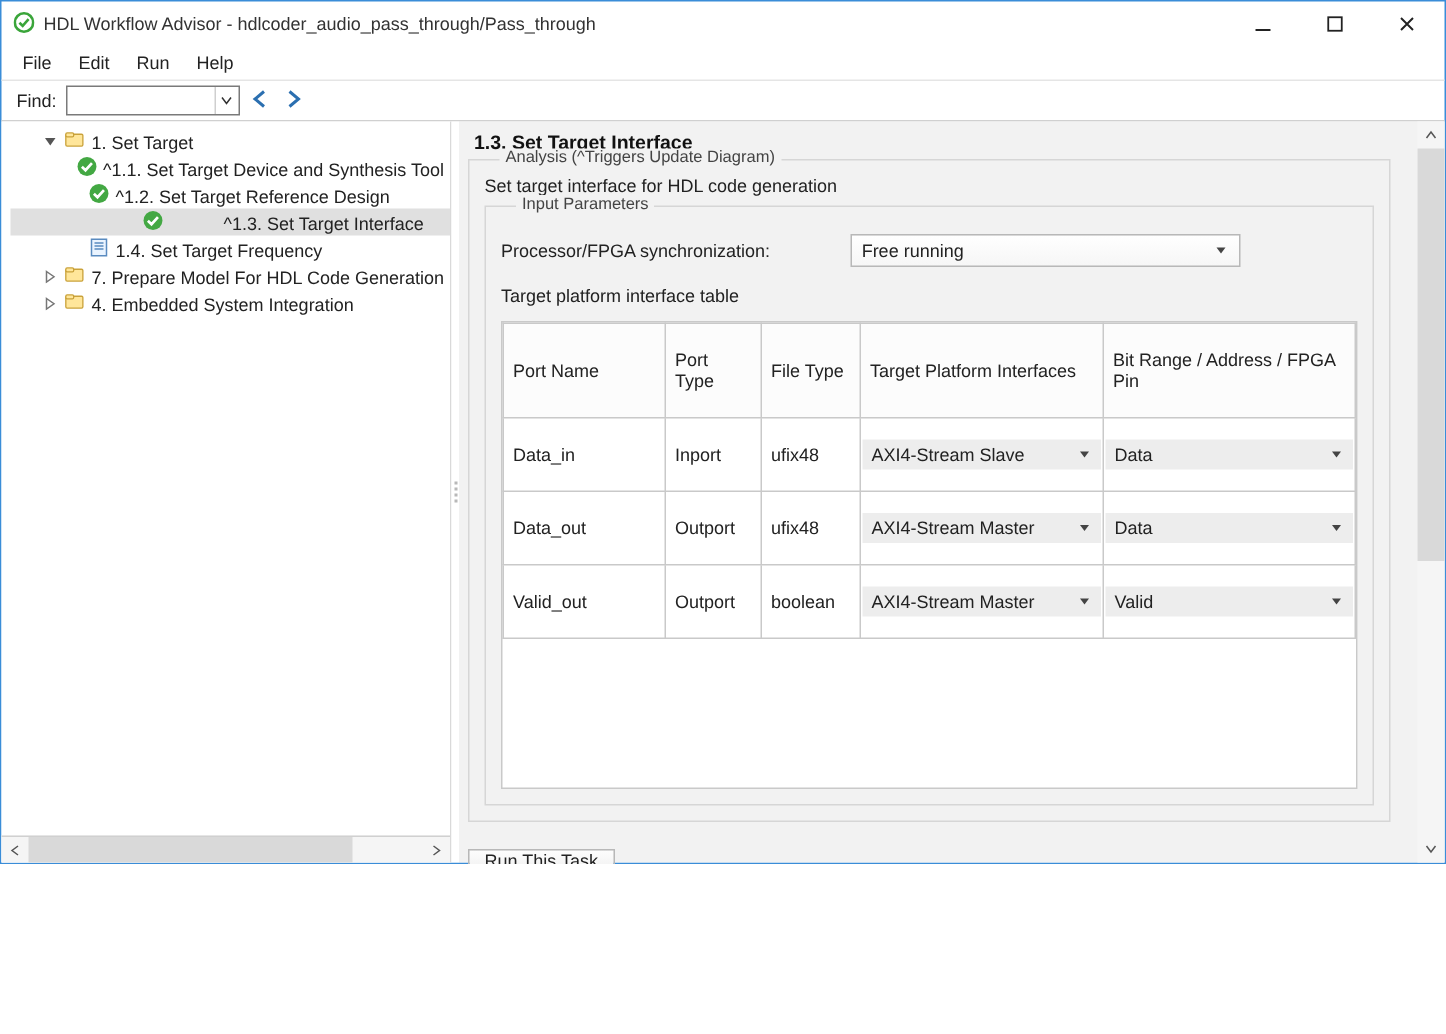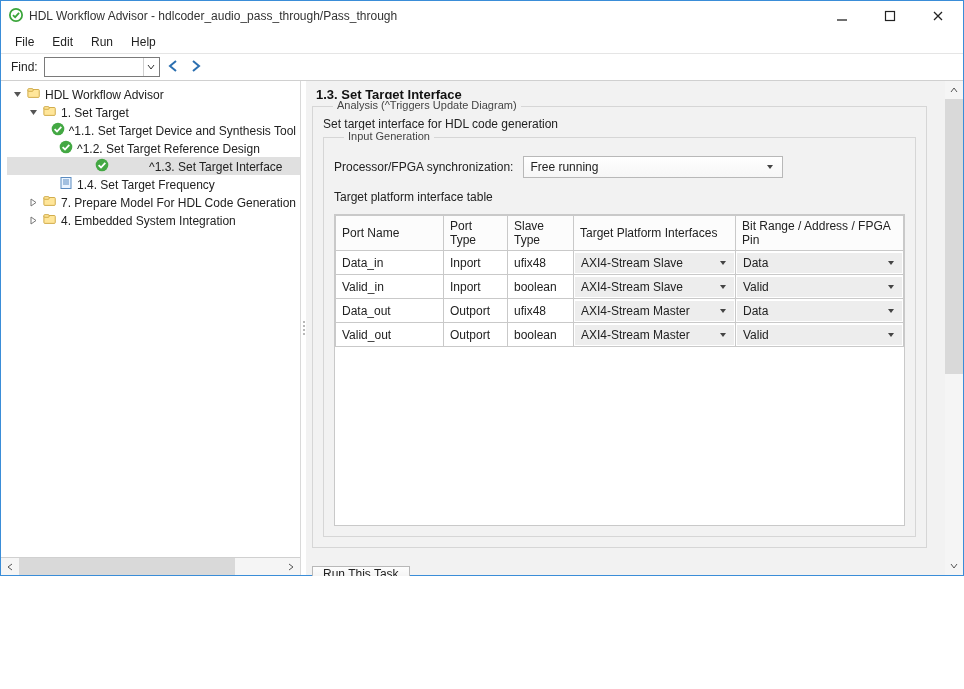--- a/index.html
+++ b/index.html
@@ -33,26 +33,26 @@
   .splitter .dots { display:flex; flex-direction:column; gap:2px; }
   .splitter .dots span { width:2px; height:2px; background:#b8b8b8; }
   .right-pane { flex:1; display:flex; background:#f2f2f2; position:relative; }
   .right-content { flex:1; padding:4px 18px 8px 6px; display:flex; flex-direction:column; min-width:0; position:relative; }
   .sec-title { font-weight:700; font-size:13px; padding:2px 0 4px 4px; color:#111; }
   .fieldset { border:1px solid #d6d6d6; padding:8px 10px 10px 10px; margin-bottom:8px; position:relative; }
   .fieldset .legend { position:absolute; top:-8px; left:20px; background:#f2f2f2; padding:0 4px; font-size:11px; color:#444; }
   .subtext { font-size:12px; color:#222; padding:2px 0 6px 0; }
   .inputparams .row-line { display:flex; align-items:center; gap:10px; margin-top:4px; }
   .label { font-size:12px; color:#222; }
-  .dropdown { flex:0 0 auto; height:22px; border:1px solid #b8b8b8; background:linear-gradient(#fff,#f6f6f6); display:flex; align-items:center; padding:0 4px 0 6px; position:relative; }
+  .dropdown { flex:0 0 auto; height:22px; border:1px solid #b8b8b8; background:linear-gradient(#fff,#f6f6f6); display:flex; align-items:center; padding:0 4px 0 6px; position:relative;margin-left:44px; }
   .dropdown .dd-text { flex:1; background:transparent; font-size:12px; }
   .dropdown .dd-btn { width:16px; display:flex; align-items:center; justify-content:center; }
   .iface-table { border:1px solid #c9c9c9; background:#fff; margin-top:4px; height:312px; }
   table.it { border-collapse:collapse; width:100%; font-size:12px; }
-  table.it th, table.it td { border:1px solid #c9c9c9; padding:3px 6px; height:24px; text-align:left; vertical-align:middle; }
+  table.it th, table.it td { border:1px solid #c9c9c9; padding:17px 6px; height:24px; text-align:left; vertical-align:middle; }
   table.it th { background:#fcfcfc; font-weight:400; }
   th.thc { text-align:center; }
   th.tpi { font-weight:700; text-align:center; }
   .cell-dd { display:flex; align-items:center; background:#ededed; height:20px; padding:0 4px 0 6px; }
   .cell-dd .txt { flex:1; }
   .cell-dd .arr { width:14px; display:flex; align-items:center; justify-content:center; }
   .taskbtn { border:1px solid #b8b8b8; background:linear-gradient(#fdfdfd,#f0f0f0); padding:0 10px; font-size:12px; width:fit-content; margin-top:10px; }
   .result-line { display:flex; align-items:center; gap:10px; margin-top:16px; font-size:12px; }
   .result-line .passed { display:flex; align-items:center; gap:6px; }
   .footer { margin-top:auto; display:flex; justify-content:flex-end; gap:6px; padding:4px 0 0 0; }
@@ -127,33 +127,20 @@
           <path d="M5 3 L11 8 L5 13" fill="none" stroke="#2b6fb0" stroke-width="2"></path>
         </svg>
     </span>
   </div>
 
   <div class="body">
 
     <div class="tree-pane">
       <div class="tree">
 
-        <div class="row">
-          <span class="spacer" style="width:0px"></span>
-          <span class="twist">
-              <svg viewBox="0 0 9 9">
-                <path d="M1 2 L4.5 7 L8 2 Z" fill="#555"></path>
-              </svg>
-            </span>
-          <span class="folder-icon"><svg viewBox="0 0 16 16">
-                <rect x="1" y="4" width="13" height="9" rx="1" fill="#ffe69a" stroke="#caa23a"></rect>
-                <rect x="1" y="3" width="6" height="3" rx="1" fill="#ffe69a" stroke="#caa23a"></rect>
-              </svg></span>
-          <span class="lbl">HDL Workflow Advisor</span>
-        </div>
 
         <div class="row">
           <span class="spacer" style="width:16px"></span>
           <span class="twist">
               <svg viewBox="0 0 9 9">
                 <path d="M1 2 L4.5 7 L8 2 Z" fill="#555"></path>
               </svg>
             </span>
           <span class="folder-icon"><svg viewBox="0 0 16 16">
                 <rect x="1" y="4" width="13" height="9" rx="1" fill="#ffe69a" stroke="#caa23a"></rect>
@@ -251,21 +238,21 @@
 
     <div class="right-pane">
       <div class="right-content">
         <div class="sec-title">1.3. Set Target Interface</div>
 
         <div class="fieldset">
           <div class="legend">Analysis (^Triggers Update Diagram)</div>
           <div class="subtext">Set target interface for HDL code generation</div>
 
           <div class="fieldset inputparams" style="margin-bottom:0; padding-top:14px;">
-            <div class="legend">Input Generation</div>
+            <div class="legend">Input Parameters</div>
 
             <div class="row-line">
               <span class="label">Processor/FPGA synchronization:</span>
               <div class="dropdown" style="width:260px;">
                 <span class="dd-text">Free running</span>
                 <span class="dd-btn">
                     <svg width="8" height="8" viewBox="0 0 8 8">
                       <path d="M1 2 L4 6 L7 2 Z" fill="#444"></path>
                     </svg>
                   </span>
@@ -280,21 +267,21 @@
                     <col style="width:108px">
                     <col style="width:64px">
                     <col style="width:66px">
                     <col style="width:162px">
                     <col>
                   </colgroup>
                 <thead>
                   <tr>
                     <th class="thc">Port Name</th>
                     <th class="thc">Port Type</th>
-                    <th class="thc">Slave Type</th>
+                    <th class="thc">File Type</th>
                     <th class="tpi">Target Platform Interfaces</th>
                     <th class="thc">Bit Range / Address / FPGA Pin</th>
                   </tr>
                 </thead>
                 <tbody id="iface-tbody">
                     <tr>
                       <td>Data_in</td>
                       <td>Inport</td>
                       <td>ufix48</td>
                       <td style="padding:1px;">
@@ -312,45 +299,20 @@
                           <span class="txt">Data</span>
                           <span class="arr">
                             <svg width="8" height="8" viewBox="0 0 8 8">
                               <path d="M1 2 L4 6 L7 2 Z" fill="#444"></path>
                             </svg>
                           </span>
                         </div>
                       </td>
                     </tr>
                     <tr>
-                      <td>Valid_in</td>
-                      <td>Inport</td>
-                      <td>boolean</td>
-                      <td style="padding:1px;">
-                        <div class="cell-dd">
-                          <span class="txt">AXI4-Stream Slave</span>
-                          <span class="arr">
-                            <svg width="8" height="8" viewBox="0 0 8 8">
-                              <path d="M1 2 L4 6 L7 2 Z" fill="#444"></path>
-                            </svg>
-                          </span>
-                        </div>
-                      </td>
-                      <td style="padding:1px;">
-                        <div class="cell-dd">
-                          <span class="txt">Valid</span>
-                          <span class="arr">
-                            <svg width="8" height="8" viewBox="0 0 8 8">
-                              <path d="M1 2 L4 6 L7 2 Z" fill="#444"></path>
-                            </svg>
-                          </span>
-                        </div>
-                      </td>
-                    </tr>
-                    <tr>
                       <td>Data_out</td>
                       <td>Outport</td>
                       <td>ufix48</td>
                       <td style="padding:1px;">
                         <div class="cell-dd">
                           <span class="txt">AXI4-Stream Master</span>
                           <span class="arr">
                             <svg width="8" height="8" viewBox="0 0 8 8">
                               <path d="M1 2 L4 6 L7 2 Z" fill="#444"></path>
                             </svg>

